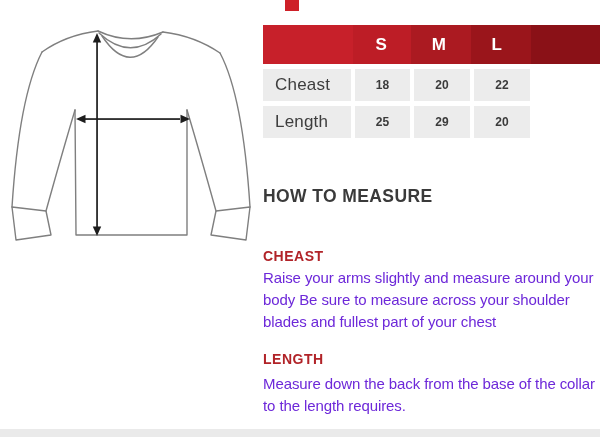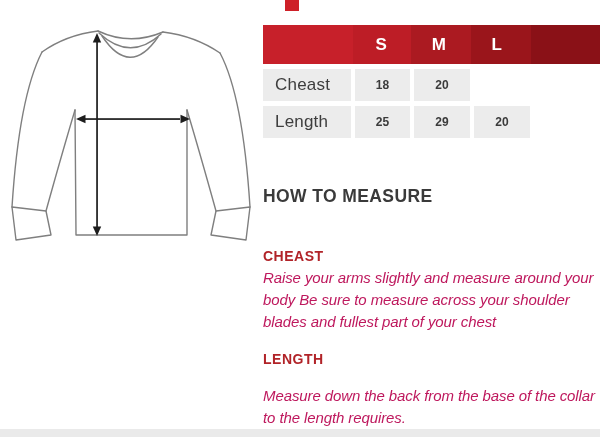--- a/index.html
+++ b/index.html
@@ -41,22 +41,22 @@
     justify-content:flex-start; padding-left:12px; font-weight:normal;
     font-size:17px; color:#3d3d3d; letter-spacing:.2px;
   }
 
   
   .howto { position:absolute; left:263px; top:186px; width:340px; color:#3b3b3b; }
   .howto-title { font-size:17.5px; font-weight:bold; letter-spacing:.4px; color:#3a3a3a; line-height:20px; }
   .sec-heading { font-size:14px; font-weight:bold; letter-spacing:.5px; color:#b12328; line-height:16px; }
   .sec-heading.first { margin-top:42px; }
   .sec-heading.second { margin-top:18px; }
-  .sec-body { margin-top:3px; font-size:15px; line-height:22px; color:#be185d; letter-spacing:-0.1px; width:337px;font-style:italic; }
-  .sec-body.second { margin-top:18px; }
+  .sec-body { margin-top:3px; font-size:15px; line-height:22px; color:#6d28d9; letter-spacing:-0.1px; width:337px; }
+  .sec-body.second { margin-top:6px; }
 
   
   .bottom-strip { position:absolute; left:0; bottom:0; width:600px; height:8px; background:#eaeaea; }
 </style>
 </head>
 <body>
 
 <div class="canvas">
 
   <svg class="shirt-svg" width="262" height="250" viewBox="0 0 262 250">
@@ -100,20 +100,21 @@
     <div class="t-header">
       <div class="th"></div>
       <div class="th">S</div>
       <div class="th">M</div>
       <div class="th">L</div>
     </div>
     <div class="t-row">
       <div class="td lbl">Cheast</div>
       <div class="td">18</div>
       <div class="td">20</div>
+      <div class="td">22</div>
     </div>
     <div class="t-row">
       <div class="td lbl">Length</div>
       <div class="td">25</div>
       <div class="td">29</div>
       <div class="td">20</div>
     </div>
   </div>
 
   <div class="howto">

